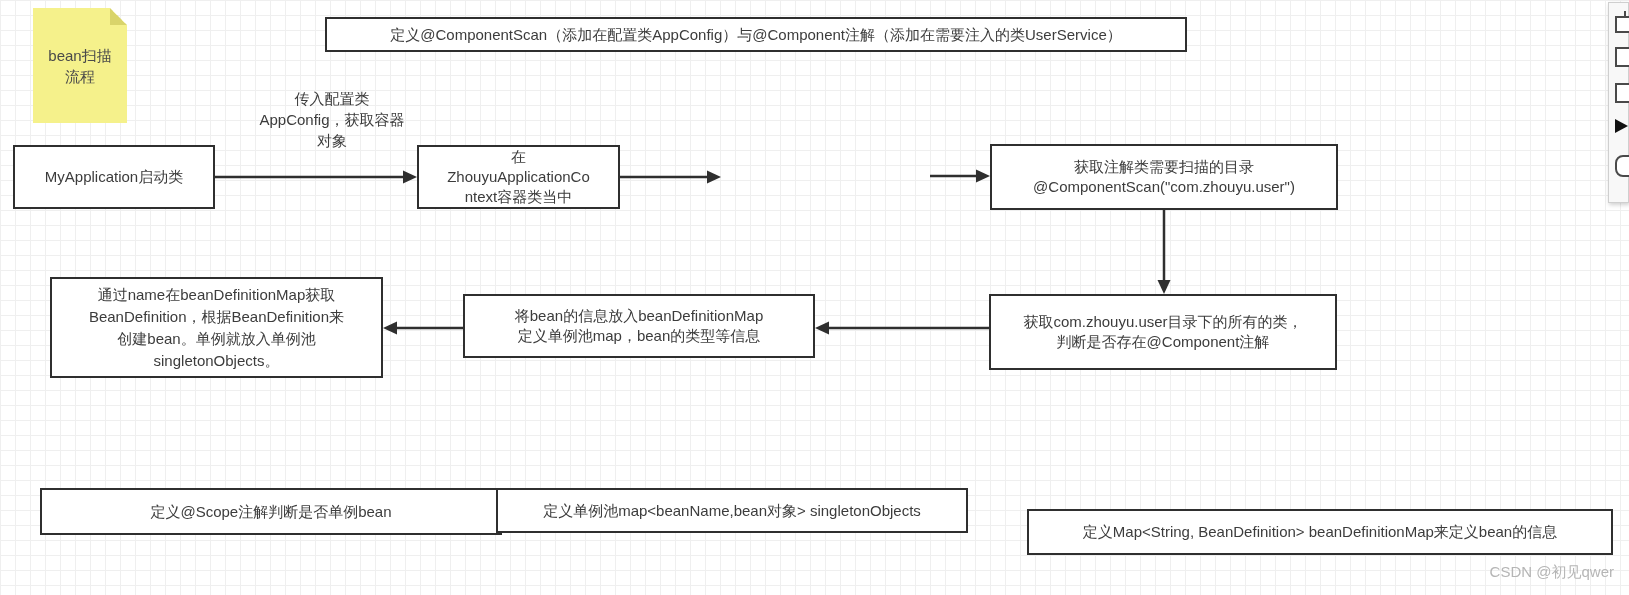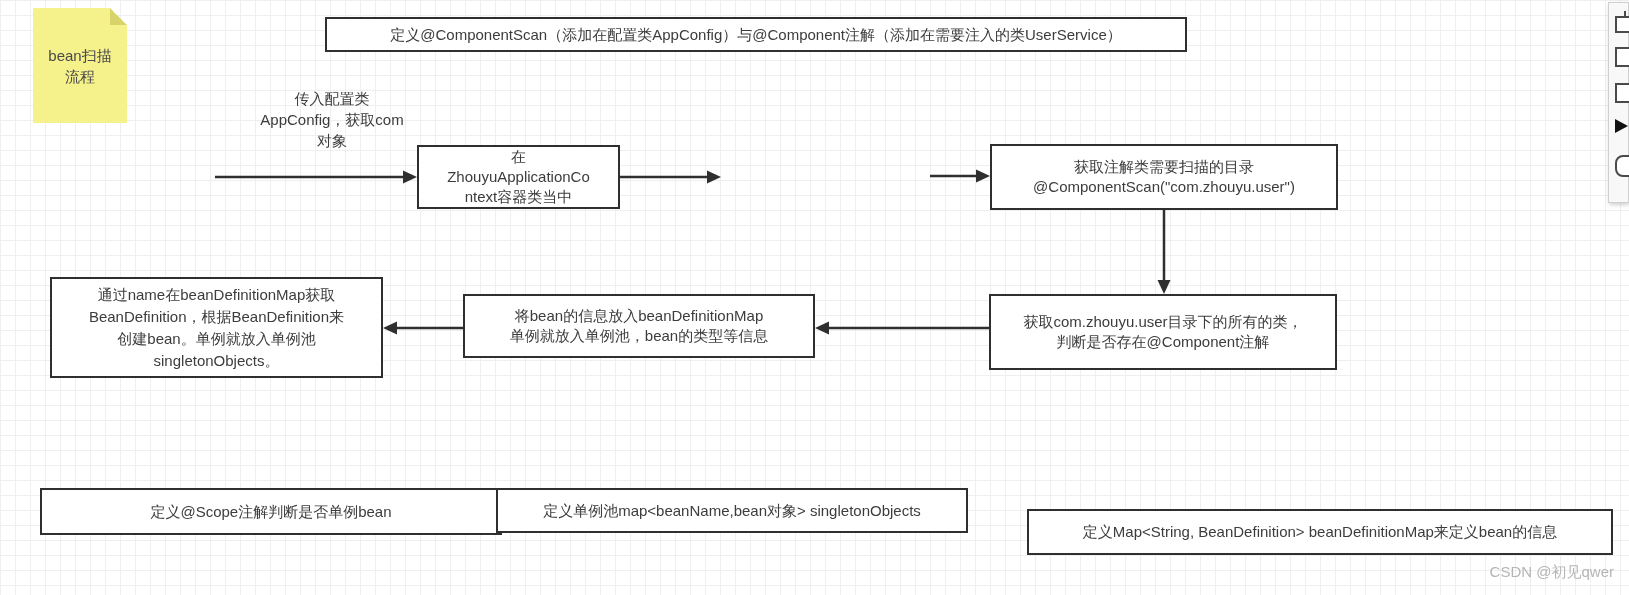--- a/index.html
+++ b/index.html
@@ -68,41 +68,42 @@
 <div class="canvas">
 
   <div class="note">
     <span>bean扫描
 流程</span>
     <span class="fold"></span>
   </div>
 
   <div class="node" style="left:325px;top:17px;width:862px;height:35px;">定义@ComponentScan（添加在配置类AppConfig）与@Component注解（添加在需要注入的类UserService）</div>
 
+  <div class="node" style="left:13px;top:145px;width:202px;height:64px;">MyApplication启动类</div>
   <div class="node" style="left:417px;top:145px;width:203px;height:64px;">在
 ZhouyuApplicationCo
 ntext容器类当中</div>
   <div class="node" style="left:990px;top:144px;width:348px;height:66px;">获取注解类需要扫描的目录
 @ComponentScan("com.zhouyu.user")</div>
 
   <div class="node" style="left:989px;top:294px;width:348px;height:76px;">获取com.zhouyu.user目录下的所有的类，
 判断是否存在@Component注解</div>
   <div class="node" style="left:463px;top:294px;width:352px;height:64px;">将bean的信息放入beanDefinitionMap
-单例就放入单例池，bean的类型等信息</div>
+定义单例池map，bean的类型等信息</div>
   <div class="node" style="left:50px;top:277px;width:333px;height:101px;line-height:22px;">通过name在beanDefinitionMap获取
 BeanDefinition，根据BeanDefinition来
 创建bean。单例就放入单例池
 singletonObjects。</div>
 
   <div class="node" style="left:40px;top:488px;width:462px;height:47px;">定义@Scope注解判断是否单例bean</div>
   <div class="node" style="left:496px;top:488px;width:472px;height:45px;">定义单例池map&lt;beanName,bean对象&gt; singletonObjects</div>
   <div class="node" style="left:1027px;top:489px;width:586px;height:46px;margin-top:20px;">定义Map&lt;String, BeanDefinition&gt; beanDefinitionMap来定义bean的信息</div>
 
   <div class="edge-label">传入配置类
-AppConfig，获取com
+AppConfig，获取容器
 对象</div>
 
   <svg class="wires" width="1629" height="595">
     <g>
       <line x1="215" y1="177" x2="405" y2="177" stroke="#2f2f2f" stroke-width="2.5"></line>
       <polygon points="417,177 403,170.5 403,183.5" fill="#2f2f2f"></polygon>
     </g>
     <g>
       <line x1="620" y1="177" x2="709" y2="177" stroke="#2f2f2f" stroke-width="2.5"></line>
       <polygon points="721,177 707,170.5 707,183.5" fill="#2f2f2f"></polygon>

